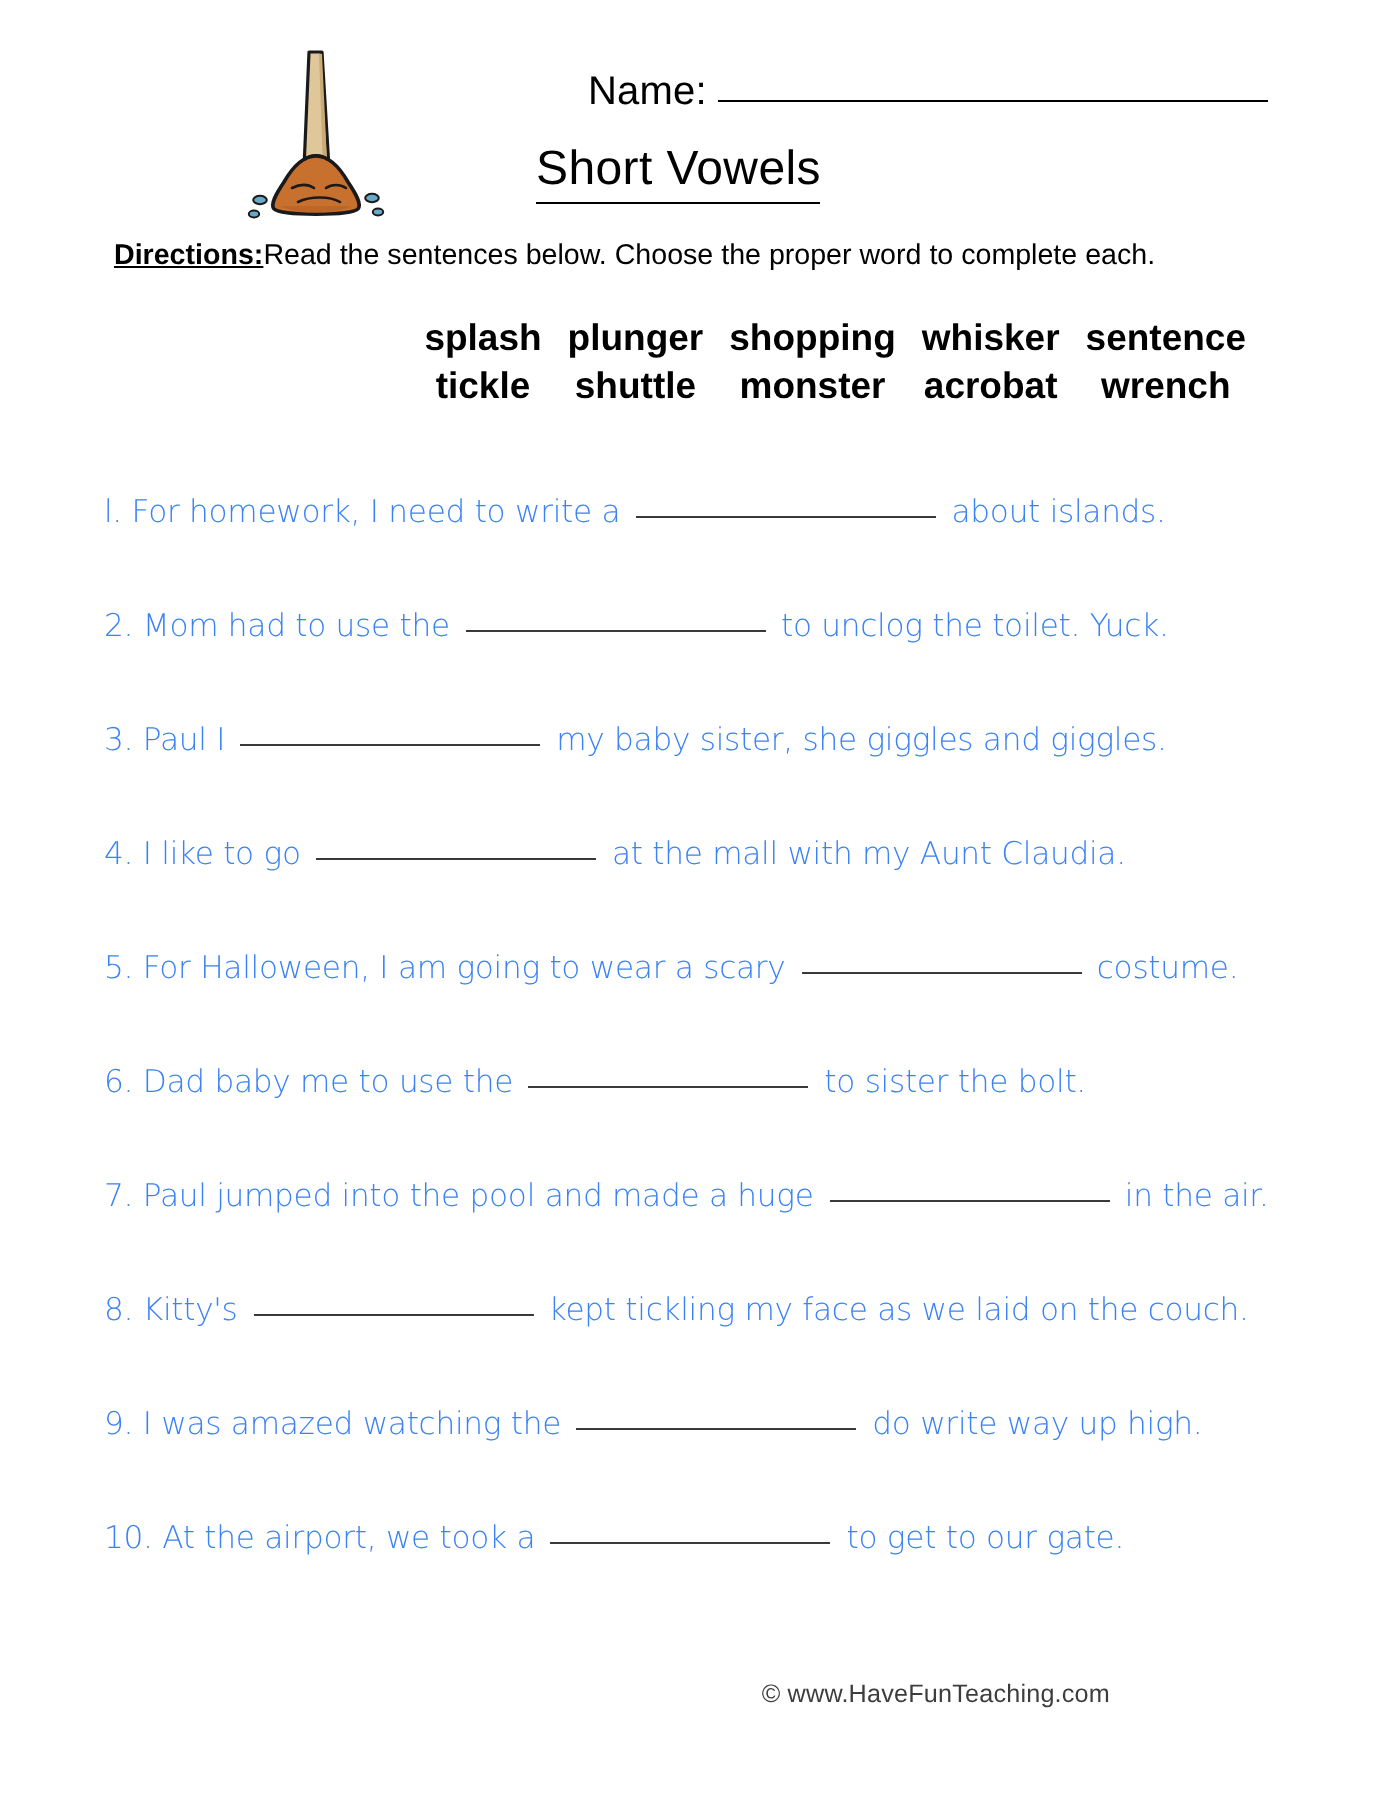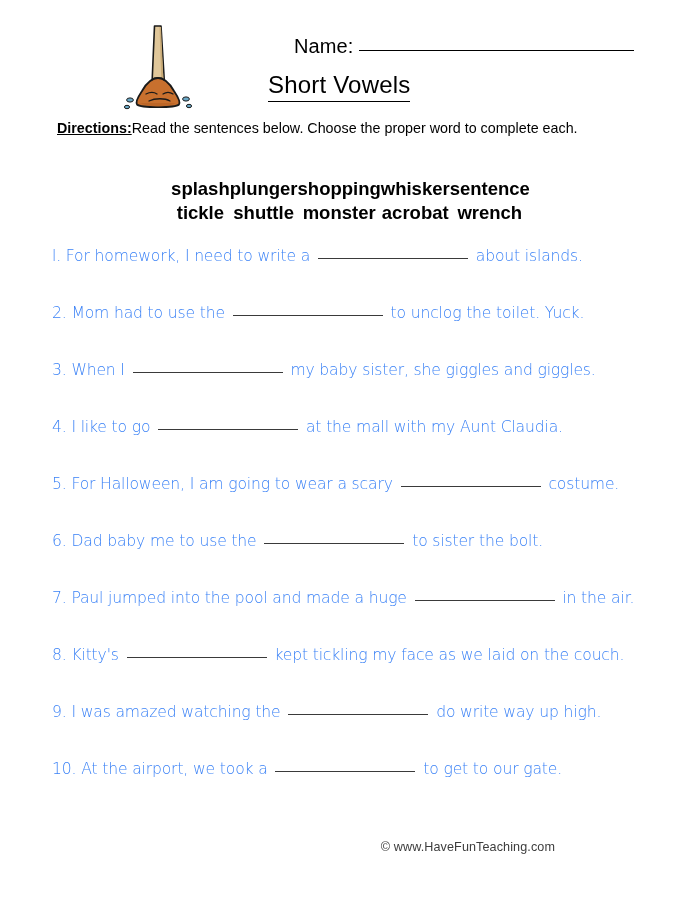--- a/index.html
+++ b/index.html
@@ -77,26 +77,27 @@
   }
   .directions .lead {
     font-weight: bold;
     text-decoration: underline;
   }
 
   
   .wordbank {
     position: absolute;
     left: 78px;
-    top: 177px;
+    top: 157px;
     width: 545px;
     display: flex;
-    justify-content: center;
+    justify-content: flex-end;
     font-weight: bold;
     font-size: 18.5px;
+    gap: 13px;
   }
   .wb-col {
     display: flex;
     flex-direction: column;
     align-items: center;
     line-height: 23.5px;
   }
 
   
   .sentences {
@@ -211,21 +212,21 @@
 
     <div class="sentence">
       <span>l.</span><span>  For homework, I need to write a </span><span class="blank b-wide"></span><span> about islands.</span>
     </div>
 
     <div class="sentence">
       <span>2.</span><span> Mom had to use the </span><span class="blank b-wide"></span><span> to unclog the toilet.  Yuck.</span>
     </div>
 
     <div class="sentence">
-      <span>3.</span><span> When I </span><span class="blank b-wide"></span><span> my baby sister, she giggles and giggles.</span>
+      <span>3.</span><span> Paul I </span><span class="blank b-wide"></span><span> my baby sister, she giggles and giggles.</span>
     </div>
 
     <div class="sentence">
       <span>4.</span><span> I like to go </span><span class="blank b-med"></span><span> at the mall with my Aunt Claudia.</span>
     </div>
 
     <div class="sentence">
       <span>5.</span><span> For Halloween, I am going to wear a scary </span><span class="blank b-med"></span><span> costume.</span>
     </div>
 

